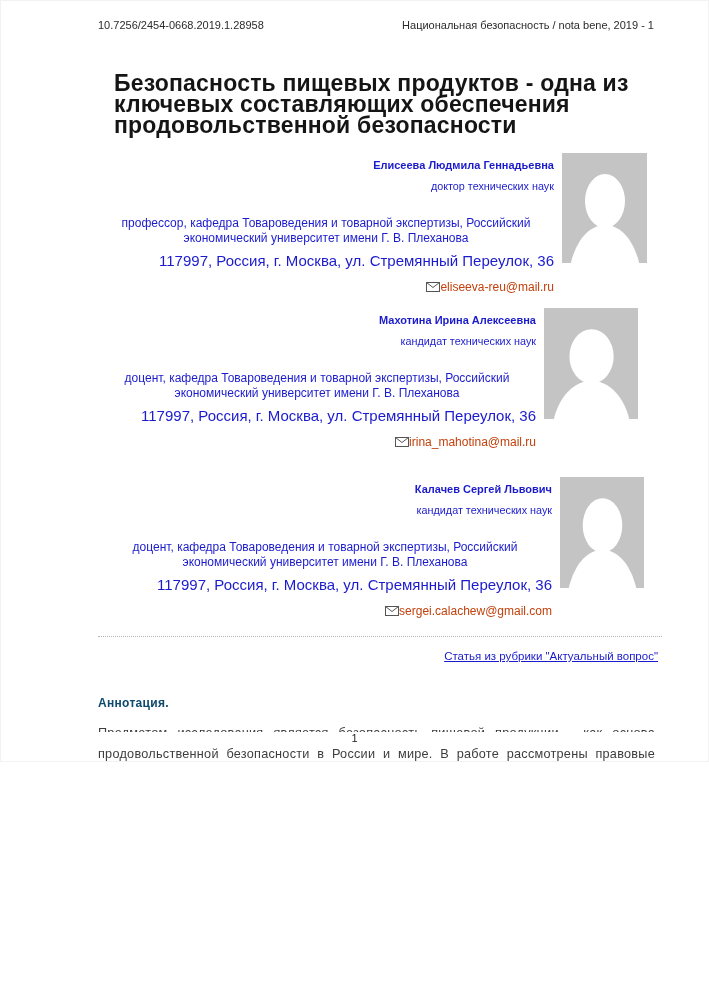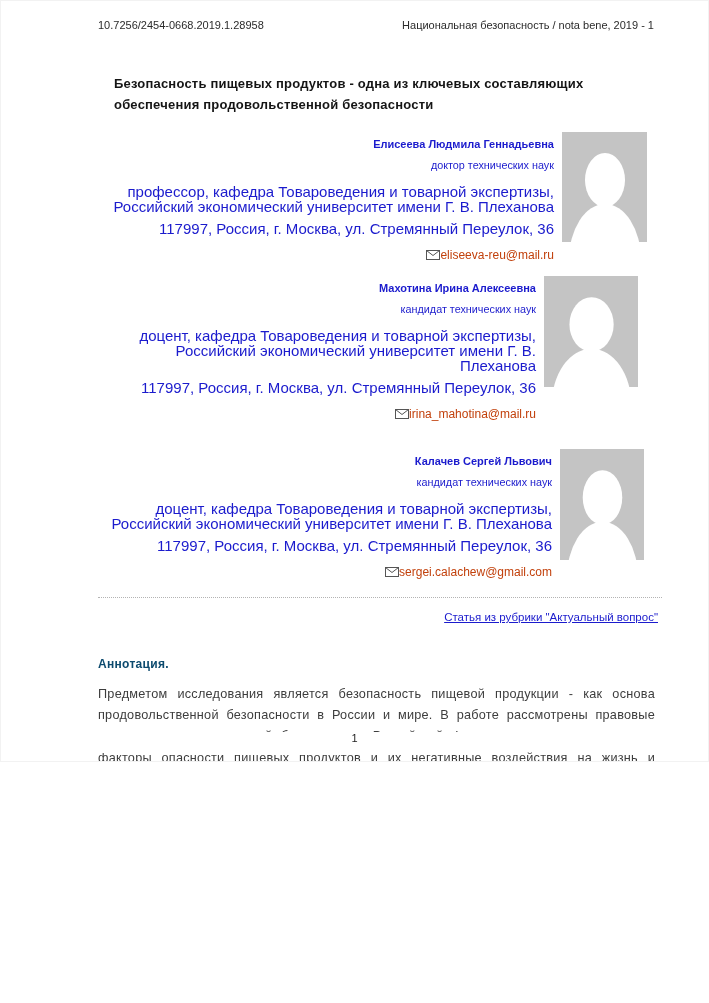--- a/index.html
+++ b/index.html
@@ -21,21 +21,21 @@
     justify-content: space-between;
     margin: 18px 54px 0 97px;
     font-size: 11px;
     color: #2b2b2b;
   }
 
   
   .article-title {
     margin: 42px 66px 0 113px;
     max-width: 532px;
-    font-size: 13px;
+    font-size: 23px;
     font-weight: bold;
     line-height: 21px;
     color: #151515;
     letter-spacing: 0.2px;
   }
 
   
   .authors { margin: 17px 61px 0 97px; }
   .author-block {
     display: flex;
@@ -45,21 +45,21 @@
   .author-block.b3 { margin-top: 26px; }
   .author-info {
     flex: 1;
     text-align: right;
     color: #1b1bcd;
     padding-top: 6px;
     padding-right: 8px;
   }
   .author-name { font-size: 11px; font-weight: bold; }
   .author-degree { font-size: 10.8px; margin-top: 9px; }
-  .author-affiliation { font-size: 15px; margin-top: 13px; line-height: 15px; }
+  .author-affiliation { font-size: 12px; margin-top: 24px; line-height: 15px; text-align: center; }
   .author-address { font-size: 15px; margin-top: 6px; }
   .author-email {
     margin-top: 11px;
     font-size: 12px;
     color: #c2410c;
     display: inline-flex;
     align-items: center;
   }
   .author-email svg { display: block; }
 

